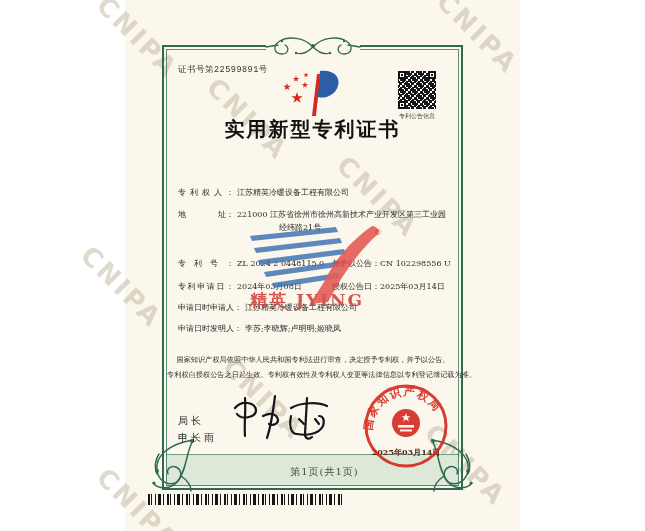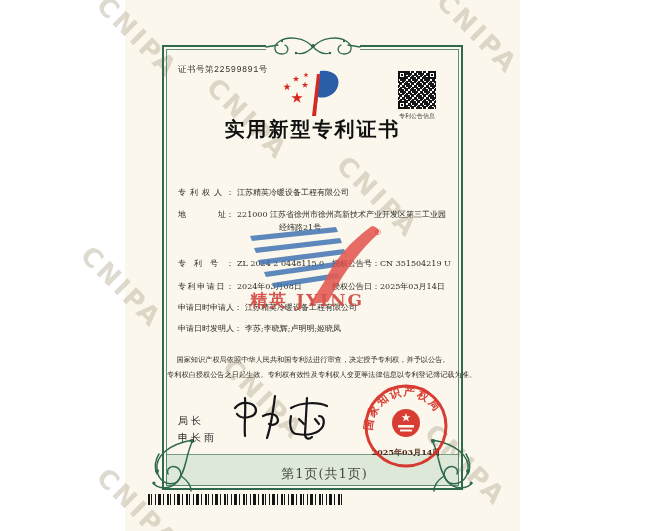--- a/index.html
+++ b/index.html
@@ -9,21 +9,21 @@
   
   .wm{position:absolute;font-family:"DejaVu Sans","Liberation Sans",sans-serif;
       font-weight:bold;font-size:26px;letter-spacing:3px;color:rgba(178,166,142,.42);
       transform:rotate(45deg);transform-origin:left top;white-space:nowrap;z-index:1;}
   
   .frame{position:absolute;left:37px;top:45px;width:301px;height:445px;
          border:2.5px solid #2f6a4e;box-sizing:border-box;z-index:2;}
   .frame::after{content:"";position:absolute;inset:2px;border:1px solid rgba(47,106,78,.75);pointer-events:none;}
   .footer-strip{position:absolute;left:2px;right:2px;bottom:2px;height:31px;background:#dde8d8;
                 border-top:1px solid rgba(47,106,78,.6);}
-  .page-info{position:absolute;left:0;right:0;top:10px;text-align:center;font-size:13px;color:#4a4a42;letter-spacing:1px;padding-left:24px;}
+  .page-info{position:absolute;left:0;right:0;top:10px;text-align:center;font-size:10px;color:#4a4a42;letter-spacing:1px;padding-left:24px;}
   .ornament{position:absolute;z-index:3;}
   
   .certno{position:absolute;left:53px;top:64px;font-size:8.5px;color:#33332d;letter-spacing:.5px;z-index:3;font-family:Liberation Mono, monospace;}
   .logo{position:absolute;left:148px;top:68px;z-index:3;}
   .qr{position:absolute;left:273px;top:71px;width:38px;height:38px;z-index:3;background:
       repeating-conic-gradient(#161616 0% 25%, rgba(255,255,255,0) 0% 50%) 0 0/4px 4px,
       repeating-conic-gradient(#161616 0% 25%, rgba(255,255,255,0) 0% 50%) 1px 2px/6px 6px,#fff;}
   .qr .f{position:absolute;width:8px;height:8px;border:2px solid #111;background:#fff;box-sizing:border-box;}
   .qr .f::after{content:"";position:absolute;inset:1px;background:#111;}
   .qr .f.tl{left:0;top:0}.qr .f.tr{right:0;top:0}.qr .f.bl{left:0;bottom:0}
@@ -149,21 +149,21 @@
 
     <div class="row" style="top:187px">
       <span class="lbl">专利权人：</span><span class="val">江苏精英冷暖设备工程有限公司</span>
     </div>
     <div class="row" style="top:209px">
       <span class="lbl">地　　　　址：</span><span class="val">221000 江苏省徐州市徐州高新技术产业开发区第三工业园</span>
     </div>
     <div class="addr2">经纬路21号</div>
     <div class="row" style="top:258px">
       <span class="lbl">专利号：</span><span class="val">ZL 2024 2 0448115.0</span>
-      <span class="rcol"><span>授权公告号：</span><span>CN 351504219 U</span></span>
+      <span class="rcol"><span>并予以公告：</span><span>CN 102298556 U</span></span>
     </div>
     <div class="row" style="top:281px">
       <span class="lbl">专利申请日：</span><span class="val">2024年03月08日</span>
       <span class="rcol"><span>授权公告日：</span><span>2025年03月14日</span></span>
     </div>
     <div class="row" style="top:302px">
       <span class="lbl wide">申请日时申请人：</span><span class="val">江苏精英冷暖设备工程有限公司</span>
     </div>
     <div class="row" style="top:323px">
       <span class="lbl wide">申请日时发明人：</span><span class="val">李苏;李晓辉;卢明明;姬晓凤</span>

